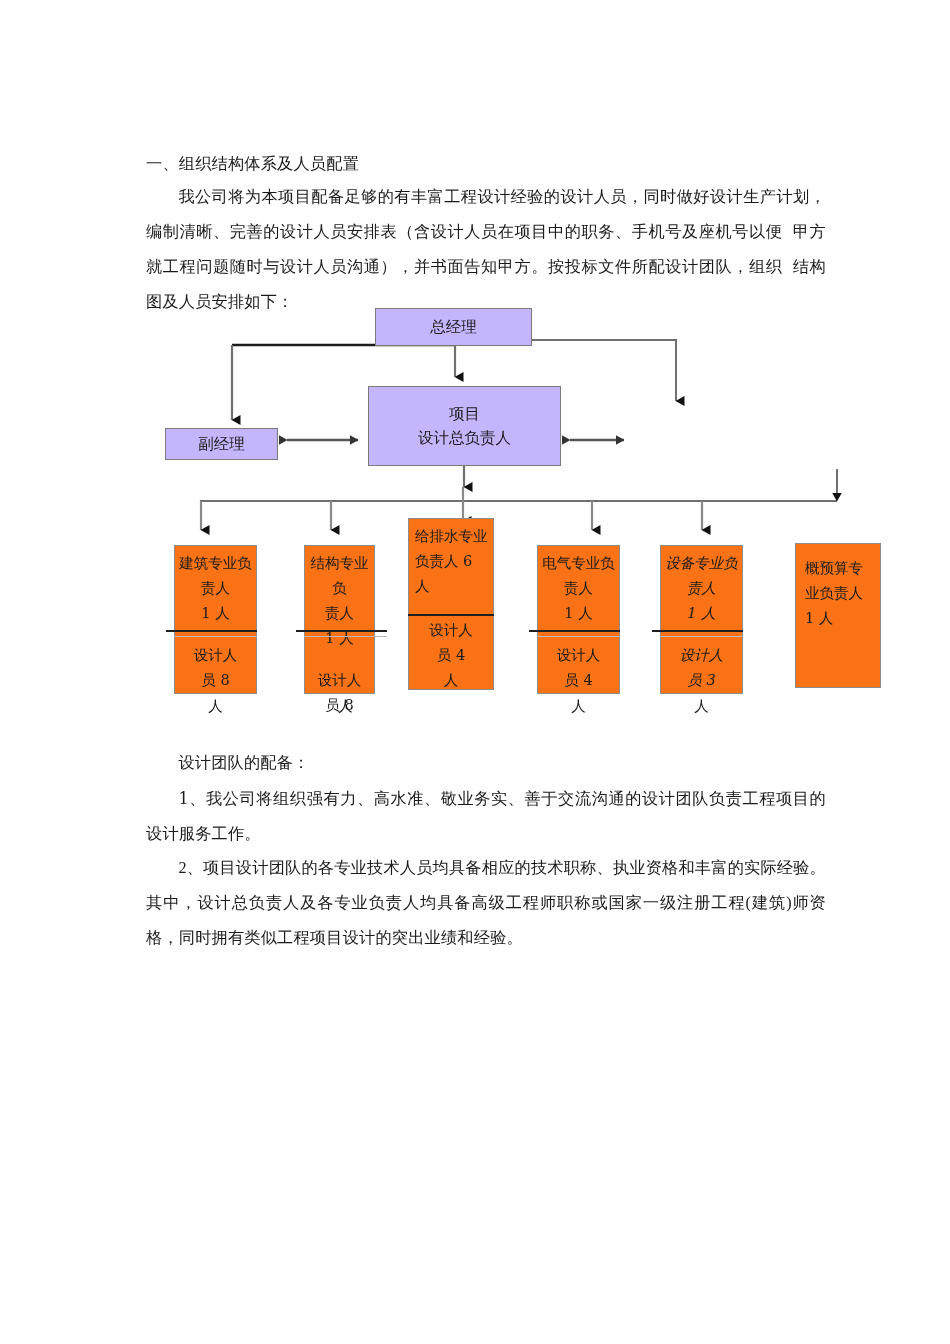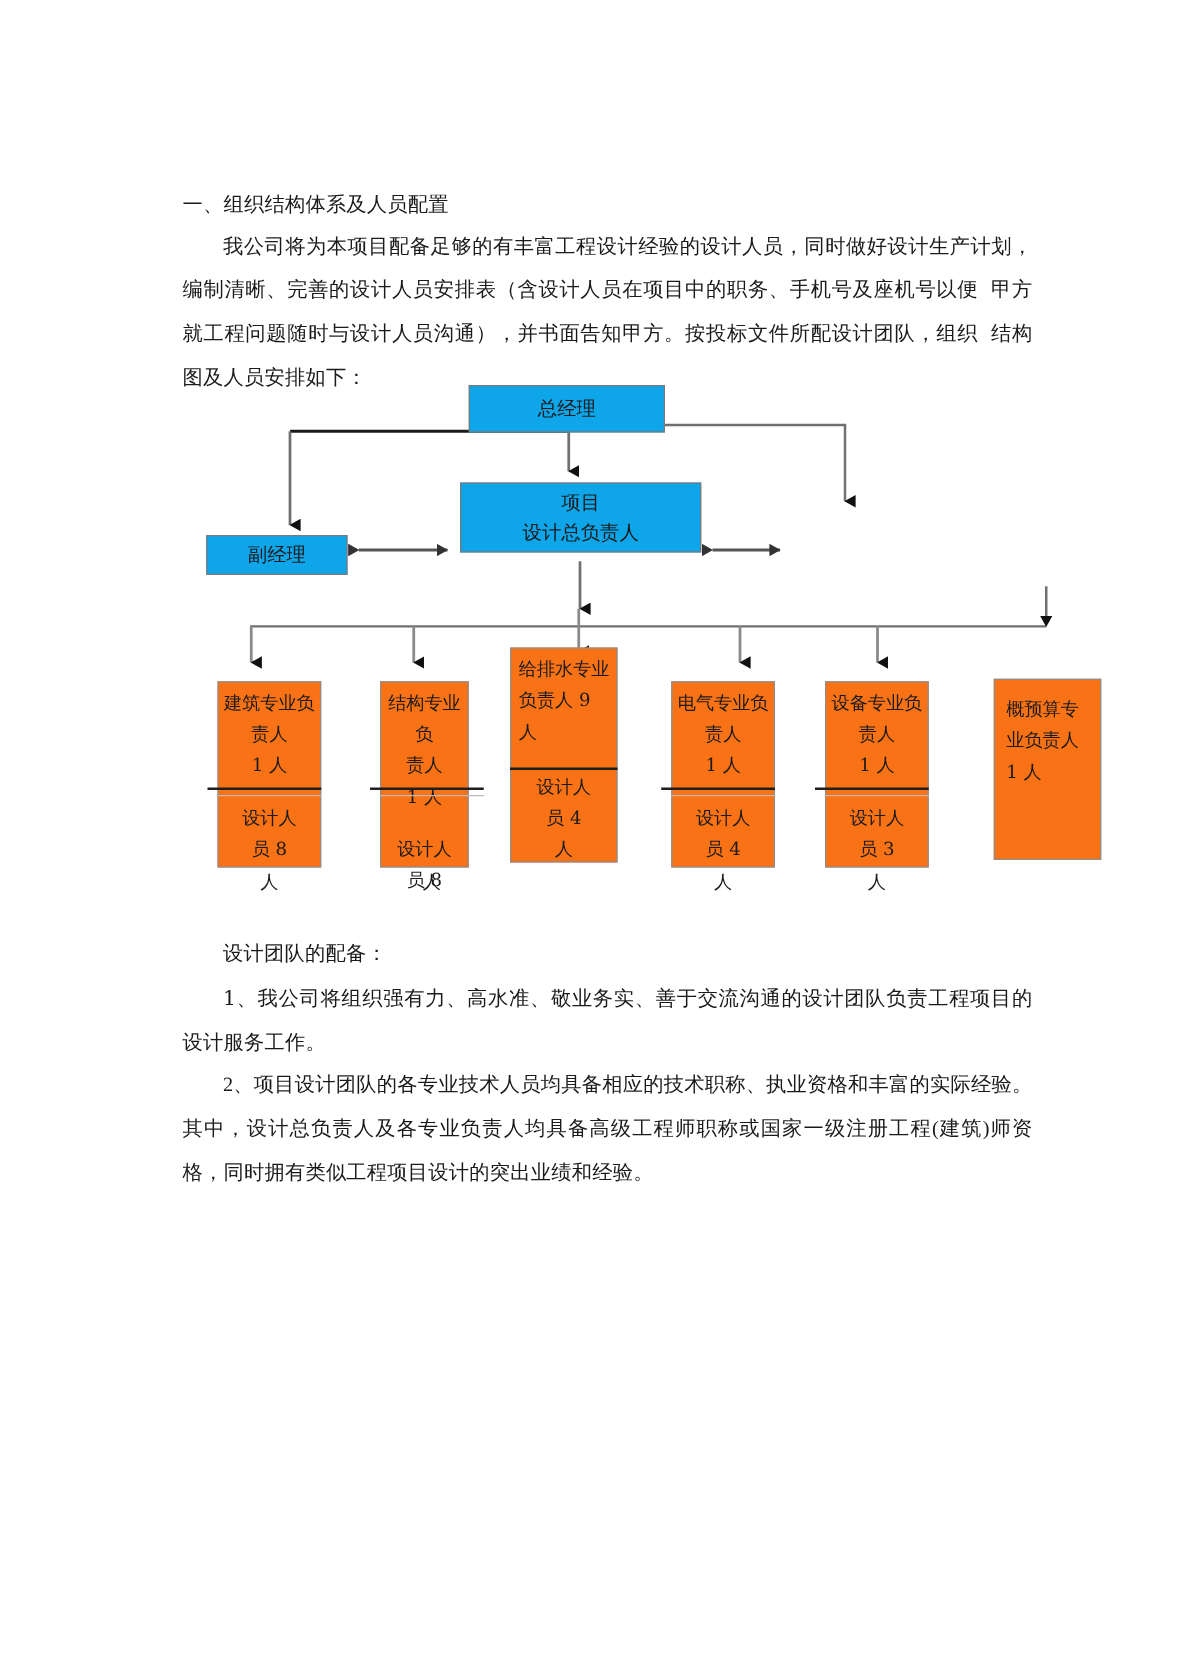--- a/index.html
+++ b/index.html
@@ -43,21 +43,21 @@
     position: absolute;
     left: 0; top: 0;
     width: 950px;
     height: 1344px;
     pointer-events: none;
   }
   .node {
     position: absolute;
     box-sizing: border-box;
     border: 1px solid #7a7a7a;
-    background: #0ea5e9;
+    background: #c4b5fd;
     font-size: 15.5px;
     line-height: 24px;
     text-align: center;
     color: #1a1a1a;
   }
   .node.center {
     display: flex;
     flex-direction: column;
     align-items: center;
     justify-content: center;
@@ -142,21 +142,21 @@
   </svg>
 
   <div class="node center" style="left:375px; top:308px; width:157px; height:38px;">
     <span>总经理</span>
   </div>
 
   <div class="node center" style="left:165px; top:428px; width:113px; height:32px;">
     <span>副经理</span>
   </div>
 
-  <div class="node center" style="left:368px; top:386px; width:193px; height:56px;">
+  <div class="node center" style="left:368px; top:386px; width:193px; height:80px;">
     <span>项目</span>
     <span>设计总负责人</span>
   </div>
 
 
   <div class="leaf" style="left:174px; top:545px; width:83px; height:149px;">
     <div class="head">
       <div>建筑专业负</div>
       <div>责人</div>
       <div>1 人</div>
@@ -181,21 +181,21 @@
       <div>员 8</div>
     </div>
   </div>
   <div class="leaf-sep" style="left:296px; top:630px; width:91px;"></div>
   <div class="leaf-sep thin" style="left:304px; top:636px; width:83px;"></div>
   <div class="tail" style="left:304px; top:694px; width:83px;">人</div>
 
   <div class="leaf" style="left:408px; top:518px; width:86px; height:172px; text-align:left;">
     <div class="head" style="padding-left:6px;">
       <div>给排水专业</div>
-      <div>负责人 9</div>
+      <div>负责人 6</div>
       <div>人</div>
     </div>
     <div class="sub" style="margin-top:13px; text-align:center;">
       <div>设计人</div>
       <div>员 4</div>
       <div>人</div>
     </div>
   </div>
   <div class="leaf-sep" style="left:408px; top:614px; width:86px;"></div>
 
@@ -207,21 +207,21 @@
     </div>
     <div class="sub" style="margin-top:11px;">
       <div>设计人</div>
       <div>员 4</div>
     </div>
   </div>
   <div class="leaf-sep" style="left:529px; top:630px; width:91px;"></div>
   <div class="leaf-sep thin" style="left:537px; top:636px; width:83px;"></div>
   <div class="tail" style="left:537px; top:694px; width:83px;">人</div>
 
-  <div class="leaf" style="left:660px; top:545px; width:83px; height:149px;">
+  <div class="leaf" style="left:660px; top:545px; width:83px; height:149px;font-style:italic;">
     <div class="head">
       <div>设备专业负</div>
       <div>责人</div>
       <div>1 人</div>
     </div>
     <div class="sub" style="margin-top:11px;">
       <div>设计人</div>
       <div>员 3</div>
     </div>
   </div>

